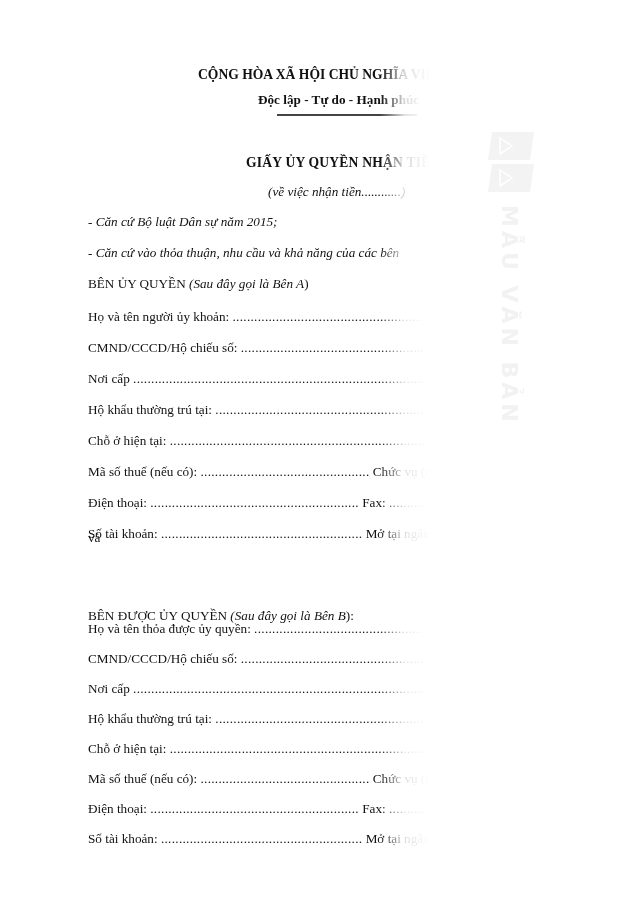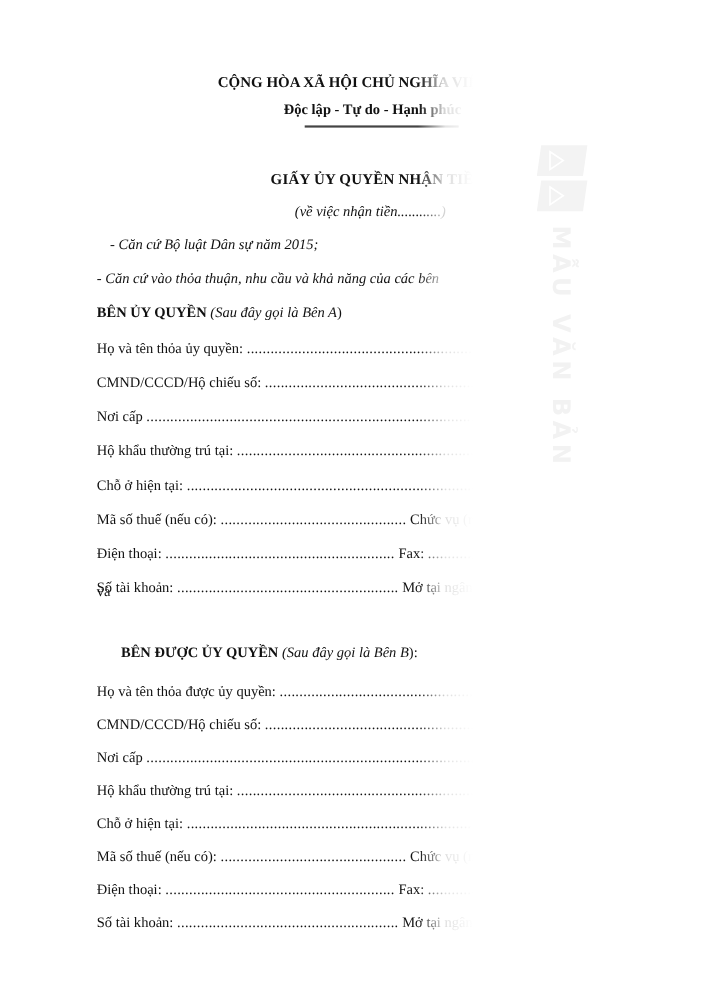--- a/index.html
+++ b/index.html
@@ -10,21 +10,21 @@
       color: #111111;
     }
     .page { position: absolute; left: 0; top: 0; width: 640px; height: 905px; }
     .line { position: absolute; white-space: nowrap; font-size: 13.2px; line-height: 16px; }
     .center-top { font-weight: bold; font-size: 13.6px; }
     .motto { font-weight: bold; font-size: 13.2px; }
     .rule { position: absolute; height: 2px; background: #444; }
     .title { font-weight: bold; font-size: 13.6px; letter-spacing: 0.2px; }
     .subtitle { font-style: italic; }
     .italic { font-style: italic; }
-    .b { font-weight: bold; }
+    .b { font-weight: normal; }
     .bi { font-weight: normal; font-style: italic; }
     .dots { letter-spacing: 0.3px; }
     .fade {
       position: absolute; left: 380px; top: 0; width: 260px; height: 905px;
       background: linear-gradient(to right, rgba(255,255,255,0) 0px, rgba(255,255,255,0.85) 25px, #ffffff 50px, #ffffff 100%);
       pointer-events: none;
     }
     .watermark-text {
       position: absolute; left: 497px; top: 205px;
       writing-mode: vertical-rl;
@@ -39,29 +39,29 @@
 
 <div class="page">
 
   <div class="line center-top" style="left:198px; top:67px;">CỘNG HÒA XÃ HỘI CHỦ NGHĨA VIỆT NAM</div>
   <div class="line motto" style="left:258px; top:92px;">Độc lập - Tự do - Hạnh phúc</div>
   <div class="rule" style="left:277px; top:114px; width:140px;"></div>
 
   <div class="line title" style="left:246px; top:155px;">GIẤY ỦY QUYỀN NHẬN TIỀN</div>
   <div class="line subtitle" style="left:268px; top:184px;">(về việc nhận tiền............)</div>
 
-  <div class="line italic" style="left:88px; top:214px;margin-left:12px;">- Căn cứ Bộ luật Dân sự năm 2015;</div>
+  <div class="line italic" style="left:88px; top:214px;">- Căn cứ Bộ luật Dân sự năm 2015;</div>
   <div class="line italic" style="left:88px; top:245px;">- Căn cứ vào thỏa thuận, nhu cầu và khả năng của các bên</div>
 
   <div class="line" style="left:88px; top:276px;">
     <span class="b">BÊN ỦY QUYỀN</span><span class="italic"> (Sau đây gọi là </span><span class="bi">Bên A</span><span>)</span>
   </div>
 
   <div class="line" style="left:88px; top:309px;">
-    <span>Họ và tên thỏa ủy quyền: </span><span class="dots">........................................................................................................................</span>
+    <span>Họ và tên người ủy khoản: </span><span class="dots">........................................................................................................................</span>
   </div>
   <div class="line" style="left:88px; top:340px;">
     <span>CMND/CCCD/Hộ chiếu số: </span><span class="dots">........................................................................................................................</span>
   </div>
   <div class="line" style="left:88px; top:371px;">
     <span>Nơi cấp </span><span class="dots">........................................................................................................................</span>
   </div>
   <div class="line" style="left:88px; top:402px;">
     <span>Hộ khẩu thường trú tại: </span><span class="dots">........................................................................................................................</span>
   </div>
@@ -73,21 +73,21 @@
   </div>
   <div class="line" style="left:88px; top:495px;">
     <span>Điện thoại: </span><span class="dots">..........................................................</span><span> Fax: </span><span class="dots">................</span>
   </div>
   <div class="line" style="left:88px; top:526px;">
     <span>Số tài khoản: </span><span class="dots">........................................................</span><span> Mở tại ngân hàng</span>
   </div>
 
   <div class="line" style="left:88px; top:530px;">và</div>
 
-  <div class="line" style="left:88px; top:585px;margin-left:22px;">
+  <div class="line" style="left:88px; top:608px;">
     <span class="b">BÊN ĐƯỢC ỦY QUYỀN</span><span class="italic"> (Sau đây gọi là </span><span class="bi">Bên B</span><span>):</span>
   </div>
 
   <div class="line" style="left:88px; top:621px;">
     <span>Họ và tên thỏa được ủy quyền: </span><span class="dots">........................................................................................................................</span>
   </div>
   <div class="line" style="left:88px; top:651px;">
     <span>CMND/CCCD/Hộ chiếu số: </span><span class="dots">........................................................................................................................</span>
   </div>
   <div class="line" style="left:88px; top:681px;">

